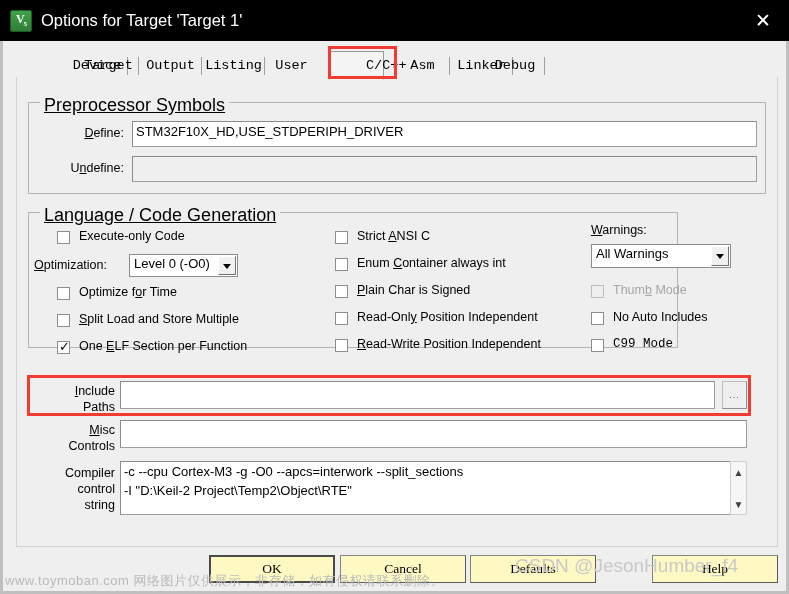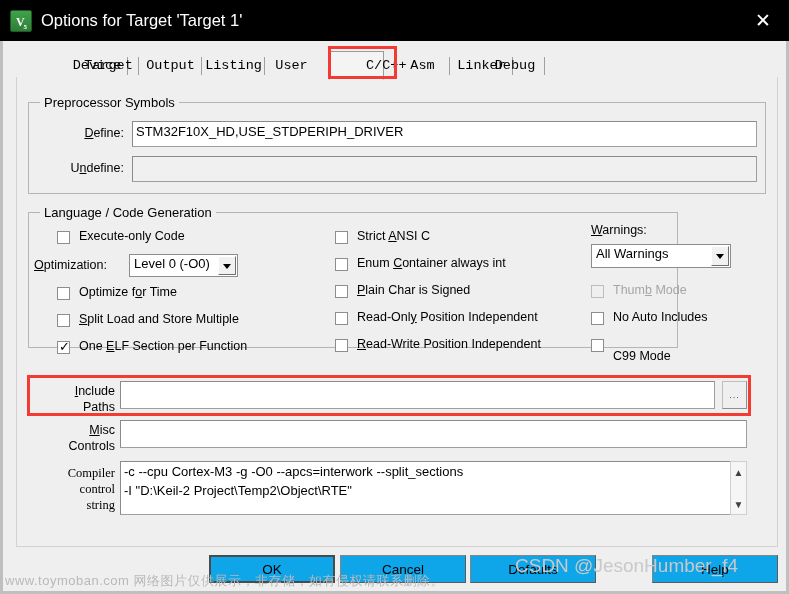--- a/index.html
+++ b/index.html
@@ -28,21 +28,21 @@
     margin-left: 10px; margin-right: 9px;
     background: linear-gradient(#3fa34a, #2f7d37);
     border: 1px solid #1d5a24;
     border-radius: 2px;
     position: relative;
     flex: 0 0 auto;
   }
   .title-icon .glyph {
     position: absolute; left: 0; top: 0; right: 0; bottom: 0;
     color: #ffffff; font-size: 12px; font-weight: bold;
-    line-height: 22px; text-align: center;
+    line-height: 16px; text-align: center;
     font-family: "Liberation Serif", serif;
     letter-spacing: -1px;
   }
   .title-text {
     color: #ffffff;
     font-size: 16.5px;
     font-family: "Liberation Sans", sans-serif;
     white-space: nowrap;
   }
   .title-close {
@@ -120,23 +120,24 @@
   .group {
     position: absolute;
     border: 1px solid #b5b5b5;
     box-sizing: border-box;
   }
   .group-title {
     position: absolute;
     top: -8px; left: 11px;
     background: #efefef;
     padding: 0 4px;
-    font-size: 13px;
+    font-size: 18px;
     color: #000;
     white-space: nowrap;
+    text-decoration: underline;
   }
 
   .lbl {
     position: absolute;
     font-size: 12.5px;
     color: #000000;
     white-space: nowrap;
   }
   .lbl.dim { color: #a6a6a6; }
   .lbl.right { text-align: right; }
@@ -201,26 +202,26 @@
     position: absolute; left: 50%; top: 50%;
     margin-left: -4px; margin-top: -2px;
     border-left: 4px solid transparent;
     border-right: 4px solid transparent;
     border-top: 5px solid #000;
   }
 
   
   .btn {
     position: absolute;
-    background: #0ea5e9;
+    background: #fef9c3;
     border: 1px solid #848484;
     border-right-color: #5a5a5a;
     border-bottom-color: #5a5a5a;
     box-sizing: border-box;
-    font-family: Liberation Sans, sans-serif;
+    font-family: Liberation Serif, serif;
     font-size: 13.5px;
     color: #000;
     text-align: center;
     cursor: pointer;
     display: flex; align-items: center; justify-content: center;
   }
   .btn.default { border: 2px solid #4a4a4a; }
 
   .dotsbtn {
     position: absolute;
@@ -400,39 +401,39 @@
         <div class="lbl dim" style="left:584px;top:70px;">
           Thum<u>b</u> Mode
         </div>
 
         <div class="cb" style="left:562px;top:99px;"></div>
         <div class="lbl" style="left:584px;top:97px;">
           No Auto Includes
         </div>
 
         <div class="cb" style="left:562px;top:126px;"></div>
-        <div class="lbl" style="left:584px;top:136px;">
+        <div class="lbl" style="left:584px;top:124px;font-family:Liberation Mono, monospace;">
           C99 Mode
         </div>
       </div>
 
       <div class="lbl right" style="left:15px;top:306px;width:83px;line-height:16px;">
         <u>I</u>nclude<br>Paths
       </div>
       <div class="tbox" style="left:103px;top:304px;width:595px;height:28px;"></div>
       <div class="dotsbtn" style="left:705px;top:304px;width:25px;height:28px;">
         <span class="dots">...</span>
       </div>
 
       <div class="lbl right" style="left:15px;top:345px;width:83px;line-height:16px;">
         <u>M</u>isc<br>Controls
       </div>
       <div class="tbox" style="left:103px;top:343px;width:627px;height:28px;"></div>
 
-      <div class="lbl right" style="left:10px;top:388px;width:88px;line-height:16px;font-family:Liberation Serif, serif;">
+      <div class="lbl right" style="left:10px;top:388px;width:88px;line-height:16px;">
         Compiler<br>control<br>string
       </div>
       <div class="tbox" style="left:103px;top:384px;width:611px;height:54px;">-c --cpu Cortex-M3 -g -O0 --apcs=interwork --split_sections
 -I "D:\Keil-2 Project\Temp2\Object\RTE"</div>
       <div class="vscroll" style="left:713px;top:384px;height:54px;">
         <span class="arr up">▲</span>
         <span class="arr dn">▼</span>
       </div>
 
     </div>

